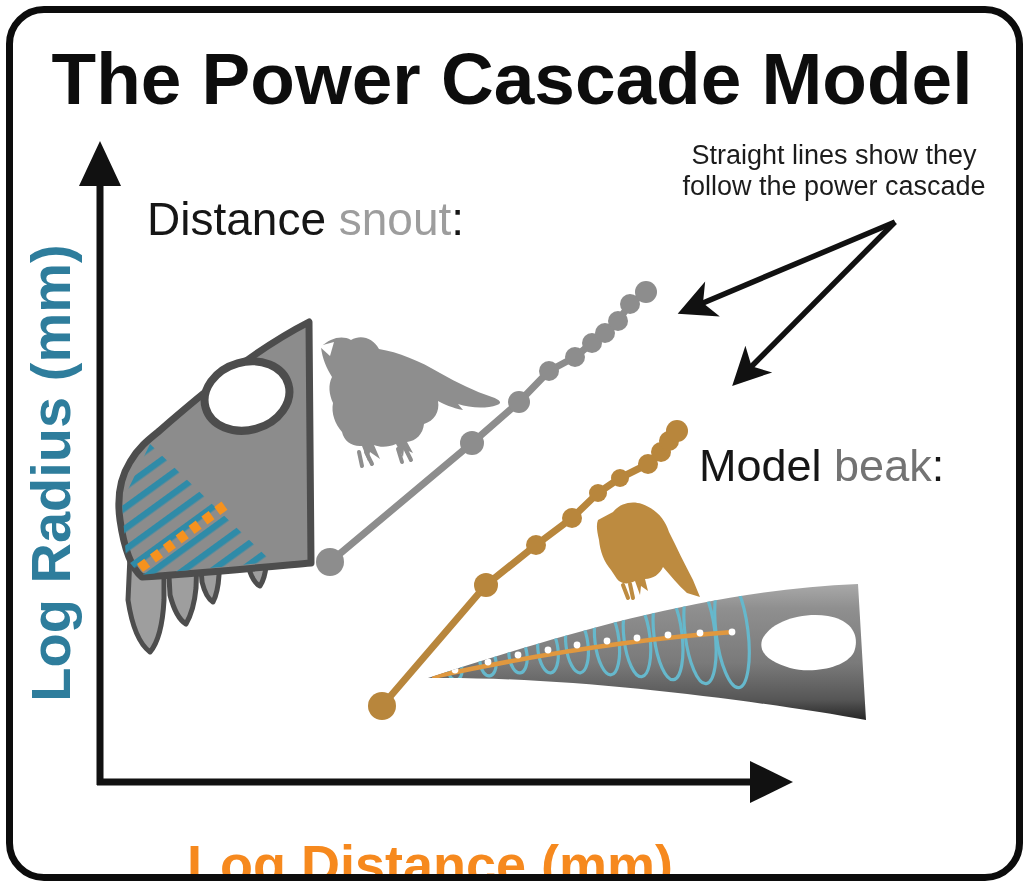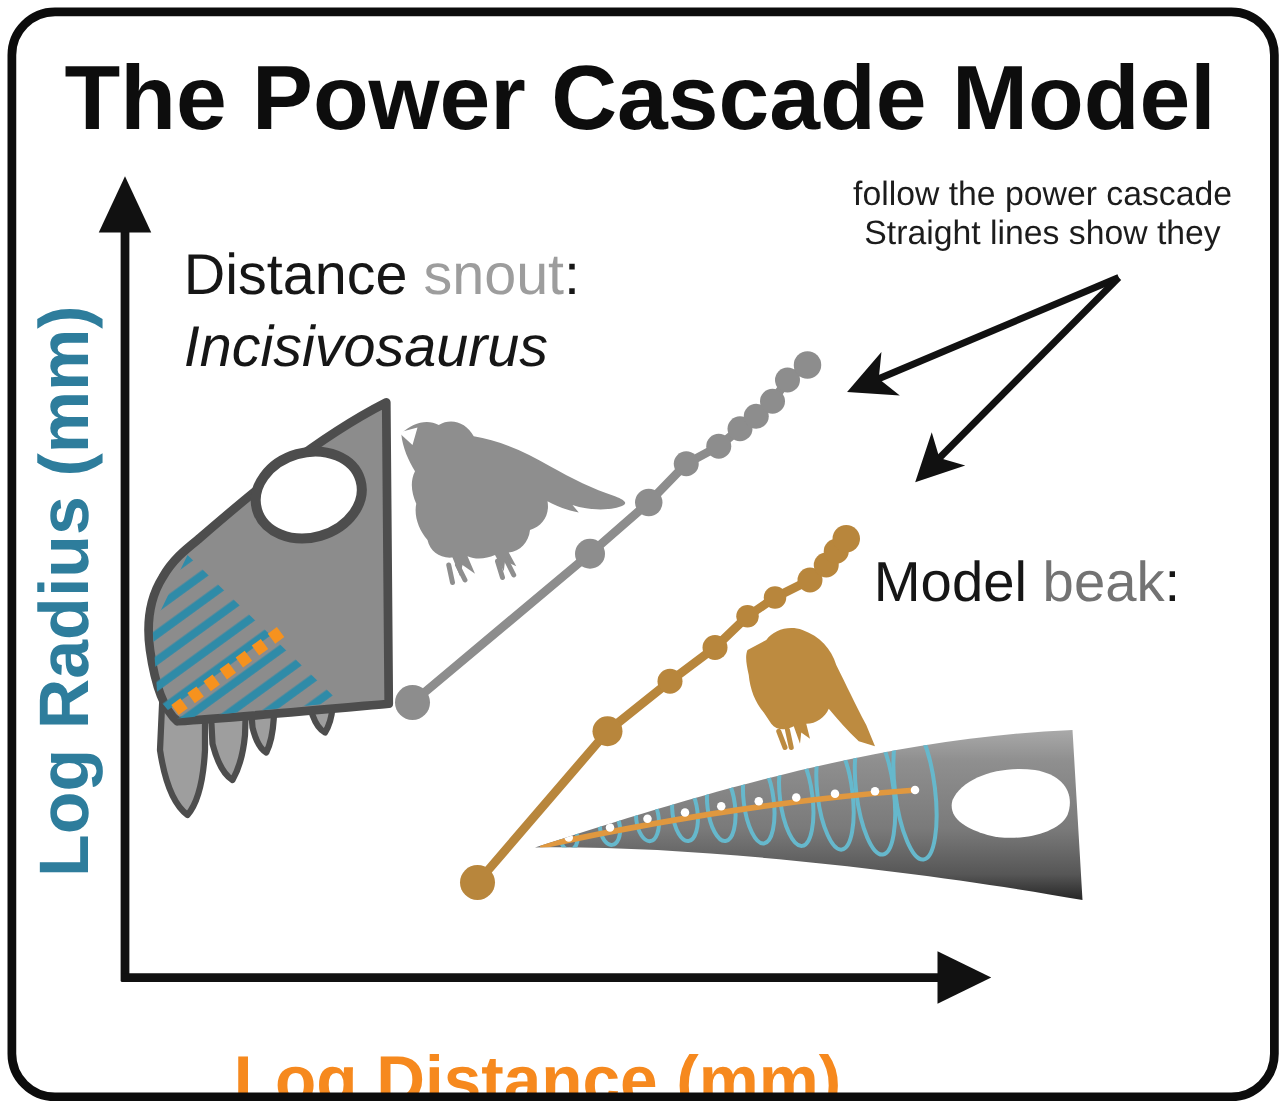--- a/index.html
+++ b/index.html
@@ -146,27 +146,26 @@
       <line x1="100" y1="180" x2="100" y2="785" stroke="#111" stroke-width="7"></line>
       <polygon points="100,141 79,186 121,186" fill="#111"></polygon>
       <line x1="97" y1="782" x2="756" y2="782" stroke="#111" stroke-width="7"></line>
       <polygon points="793,782 750,761 750,803" fill="#111"></polygon>
     </g>
   </svg>
 
   <div class="title">The Power Cascade Model</div>
 
   <div class="anno">
+    <div>Straight lines show they</div>
     <div>follow the power cascade</div>
-    <div>Straight lines show they</div>
   </div>
 
   <div class="slabel" id="dino-label">
     <div><span>Distance </span><span style="color: rgb(157, 157, 157);">snout</span><span>:</span></div>
-    <div class="ital">Incisivosaurus</div>
   </div>
 
   <div class="slabel" id="bird-label">
     <div><span>Model </span><span style="color: #737373;">beak</span><span>:</span></div>
   </div>
 
   <div class="ylab" style="color: rgb(46, 125, 156);">Log Radius (mm)</div>
   <div class="xlab" style="color: rgb(246, 137, 30);">Log Distance (mm)</div>
 
   <div class="frame"></div>

